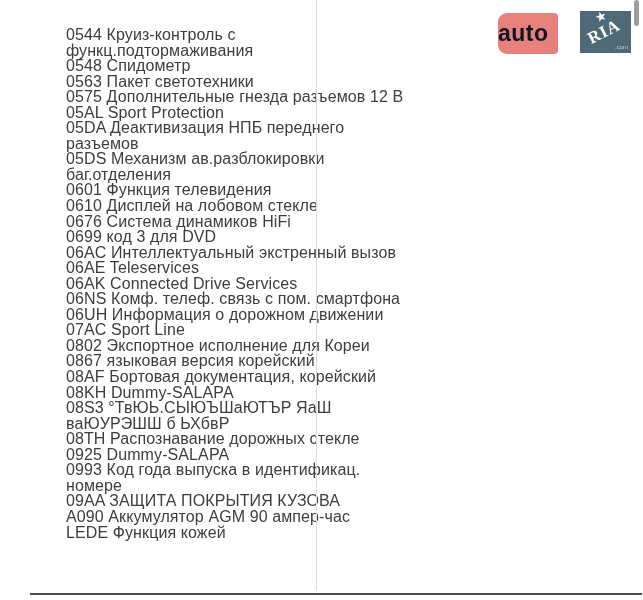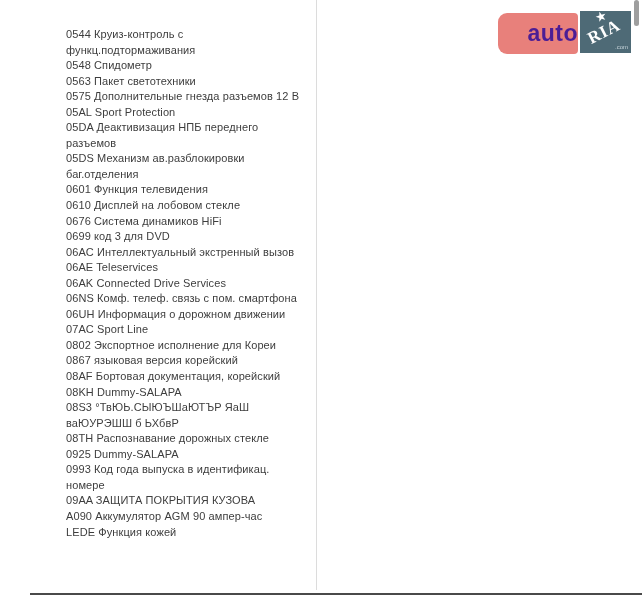--- a/index.html
+++ b/index.html
@@ -14,21 +14,21 @@
     width:643px;height:600px;
     background:#ffffff;
     position:relative;
     overflow:hidden;
     font-family:"Liberation Sans", sans-serif;
   }
   .options-list{
     position:absolute;
     left:66px;top:27px;
     width:270px;
-    font-size:11px;
+    font-size:16px;
     line-height:15.55px;
     color:var(--text-color);
     letter-spacing:0.1px;
   }
   .option-line{
     white-space:pre;
   }
   .divider-v{
     position:absolute;
     left:316px;top:0;
@@ -49,25 +49,25 @@
     background:#9e9e9e;
   }
   .logo{
     position:absolute;
     left:498px;top:11px;
     width:134px;height:44px;
   }
   .logo-auto{
     position:absolute;
     left:0;top:2px;
-    width:80px;height:41px;
+    width:60px;height:41px;
     background:var(--auto-bg);
     border-radius:9px 4px 4px 9px;
-    display:flex;align-items:center;justify-content:flex-end;
-    color:#4c1d95;
+    display:flex;align-items:center;justify-content:flex-start;
+    color:#0f172a;
     font-size:23px;
     font-weight:700;
     letter-spacing:0.5px;
   }
   .logo-ria{
     position:absolute;
     left:82px;top:0;
     width:51px;height:42px;
     background:var(--ria-bg);
     overflow:hidden;

